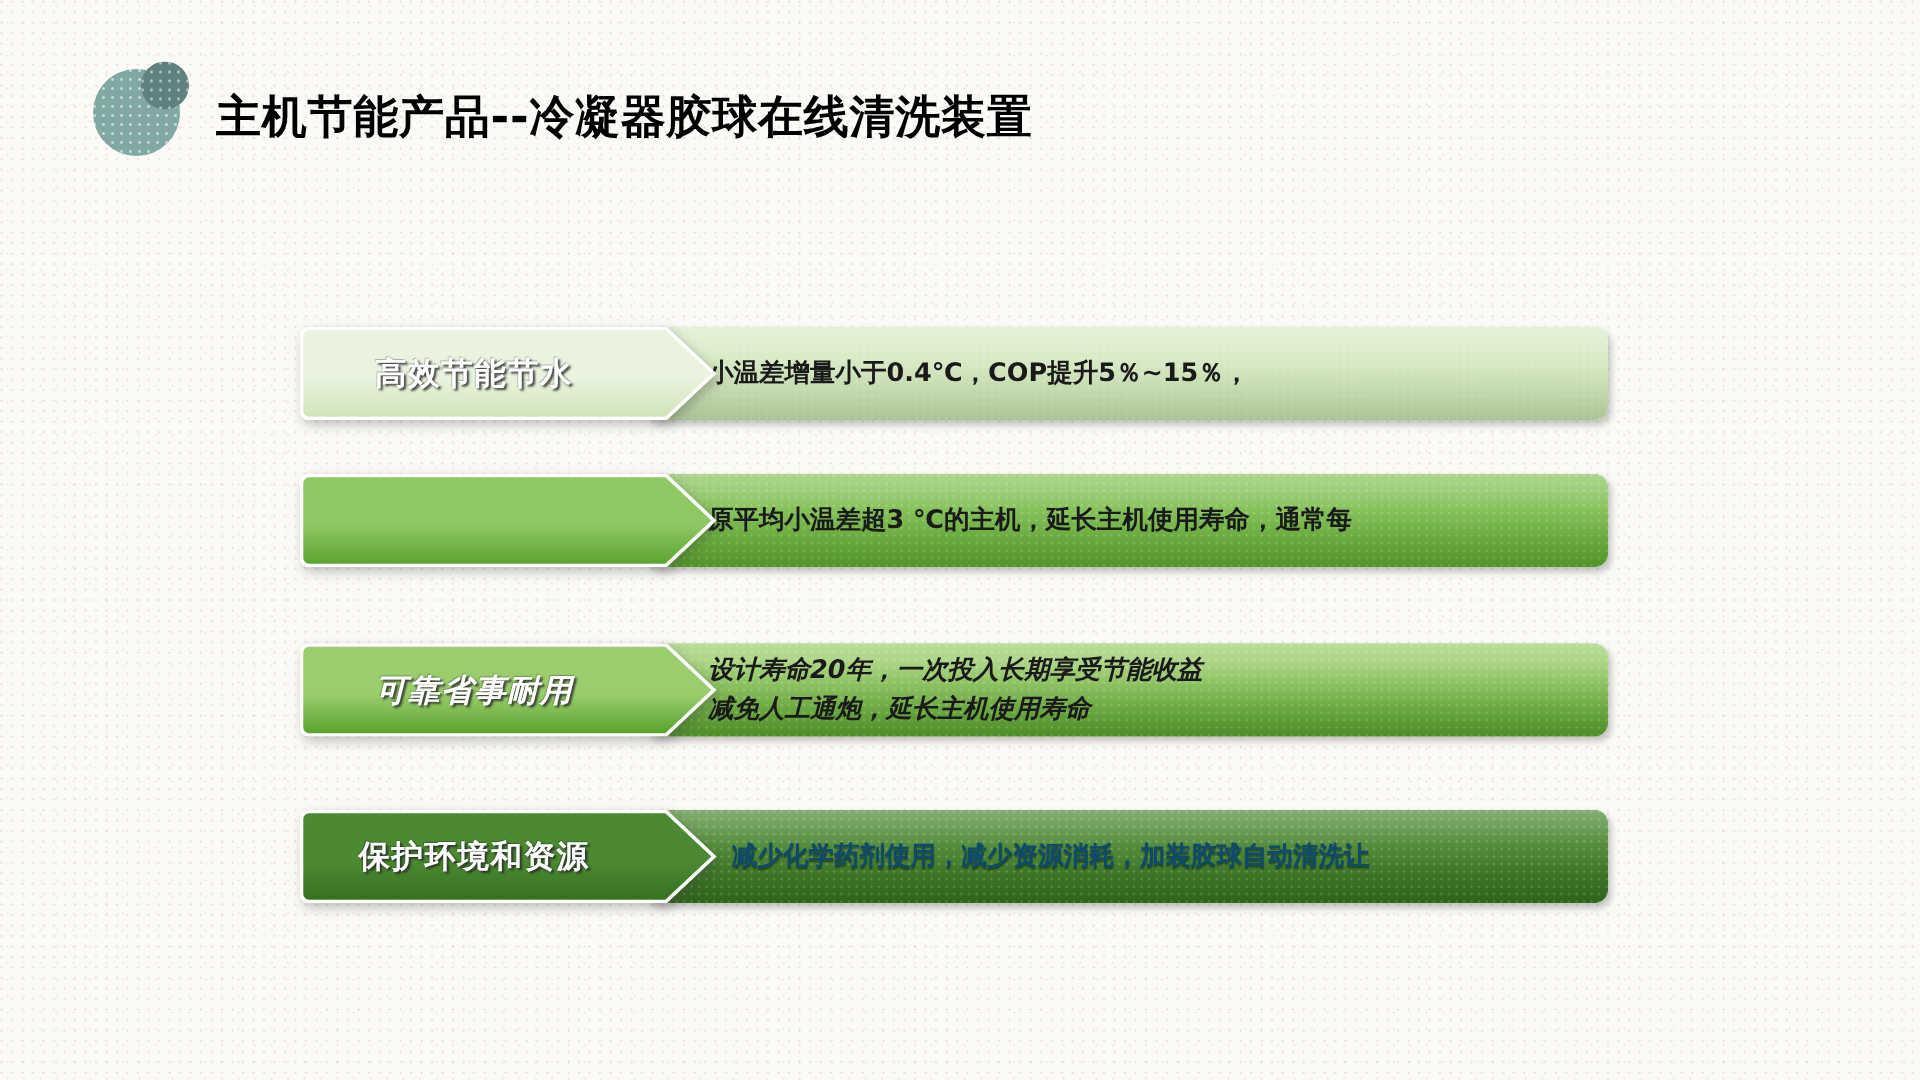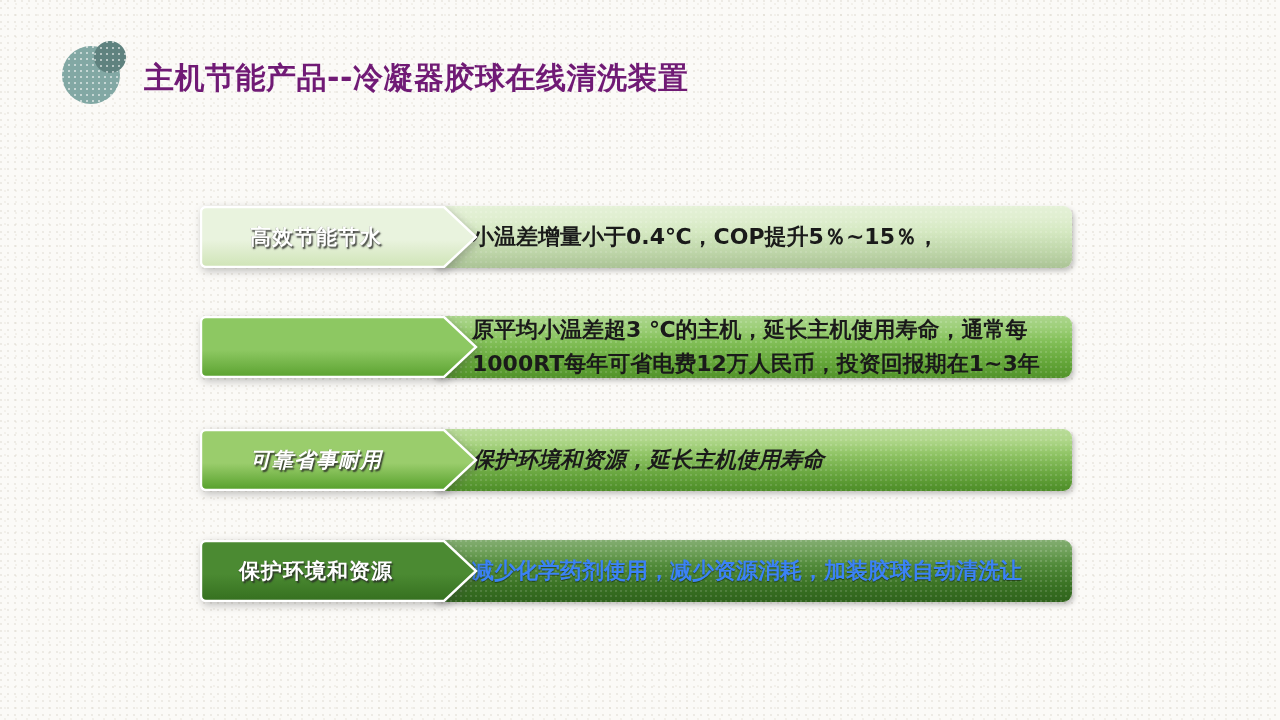--- a/index.html
+++ b/index.html
@@ -61,21 +61,21 @@
     width: 32px;
     height: 32px;
     background-color: #5f827f;
   }
   #slide-title {
     position: absolute;
     left: 144px;
     top: 58px;
     font-size: 30px;
     font-weight: bold;
-    color: #701a75;
+    color: #000000;
     letter-spacing: 0.5px;
     white-space: nowrap;
     font-family: "DejaVu Sans", "Liberation Sans", sans-serif;
   }
 
   
   #rows {
     position: absolute;
     left: 0;
     top: 0;
@@ -119,32 +119,33 @@
     position: absolute;
     left: 272px;
     top: 0;
     width: 590px;
     height: 62px;
     display: flex;
     flex-direction: column;
     justify-content: center;
     z-index: 4;
     font-family: "DejaVu Sans", "Liberation Sans", sans-serif;
-    font-size: 22px;
+    font-size: 17px;
     font-weight: bold;
     line-height: 1.55;
     color: #111111;
     white-space: nowrap;
   }
   .row-text.onwhite {
     color: #1a1a1a;
   }
   .row-text.ondark {
-    color: #3b82f6;
+    color: #0c4a6e;
     text-shadow: 0 1px 1px rgba(0,0,0,0.45);
+    margin-left: 16px;
   }
 
   
   .chev {
     position: absolute;
     left: 0;
     top: 0;
     width: 278px;
     height: 62px;
     z-index: 6;
@@ -183,21 +184,21 @@
 
 <div id="header">
   <div id="logo-mark">
     <div class="circ big"></div>
     <div class="circ small"></div>
   </div>
   <div id="slide-title">主机节能产品--冷凝器胶球在线清洗装置</div>
 </div>
 
 <div id="rows">
-    <div class="row" style="top: 206px;">
+    <div class="row" style="top: 218px;">
       <div class="row-bar" style="background: linear-gradient(rgb(217, 235, 198) 0%, rgb(217, 235, 198) 18%, rgb(194, 222, 170) 100%);">
         <div class="sheen"></div>
       </div>
       <div class="chev">
         <svg viewBox="0 0 278 62" xmlns="http://www.w3.org/2000/svg" aria-hidden="true">
           <defs>
             <linearGradient id="cg0" x1="0" y1="0" x2="0" y2="1">
               <stop offset="0%" stop-color="#e9f3de"></stop>
               <stop offset="55%" stop-color="#e9f3de"></stop>
               <stop offset="100%" stop-color="#cfe4b6"></stop>
@@ -222,42 +223,42 @@
               <stop offset="0%" stop-color="#8dc862"></stop>
               <stop offset="55%" stop-color="#8dc862"></stop>
               <stop offset="100%" stop-color="#5ba230"></stop>
             </linearGradient>
           </defs>
           <path d="M6 1 H244 L276 31 L244 61 H6 A5 5 0 0 1 1 56 V6 A5 5 0 0 1 6 1 Z" fill="url(#cg1)" stroke="#ffffff" stroke-width="2.4"></path>
         </svg>
       </div>
       <div class="row-text onwhite">
         <div>原平均小温差超3 ℃的主机，延长主机使用寿命，通常每</div>
-        <div>1000RT每年可省电费12万人民币，投资回报期在1~3年</div>
       </div>
     </div>
     <div class="row" style="top: 429px; font-style: italic;">
       <div class="row-bar" style="background: linear-gradient(rgb(156, 205, 110) 0%, rgb(156, 205, 110) 18%, rgb(87, 160, 44) 100%);">
         <div class="sheen"></div>
       </div>
       <div class="chev">
         <svg viewBox="0 0 278 62" xmlns="http://www.w3.org/2000/svg" aria-hidden="true">
           <defs>
             <linearGradient id="cg2" x1="0" y1="0" x2="0" y2="1">
               <stop offset="0%" stop-color="#9acd6c"></stop>
               <stop offset="55%" stop-color="#9acd6c"></stop>
               <stop offset="100%" stop-color="#56a02b"></stop>
             </linearGradient>
           </defs>
           <path d="M6 1 H244 L276 31 L244 61 H6 A5 5 0 0 1 1 56 V6 A5 5 0 0 1 6 1 Z" fill="url(#cg2)" stroke="#ffffff" stroke-width="2.4"></path>
         </svg>
       </div>
       <div class="chev-label">可靠省事耐用</div>
       <div class="row-text onwhite">
-        <div>保护环境和资源，延长主机使用寿命</div>
+        <div>设计寿命20年，一次投入长期享受节能收益</div>
+        <div>减免人工通炮，延长主机使用寿命</div>
       </div>
     </div>
     <div class="row" style="top: 540px;">
       <div class="row-bar" style="background: linear-gradient(rgb(77, 138, 51) 0%, rgb(77, 138, 51) 18%, rgb(53, 112, 31) 100%);">
         <div class="sheen"></div>
       </div>
       <div class="chev">
         <svg viewBox="0 0 278 62" xmlns="http://www.w3.org/2000/svg" aria-hidden="true">
           <defs>
             <linearGradient id="cg3" x1="0" y1="0" x2="0" y2="1">

